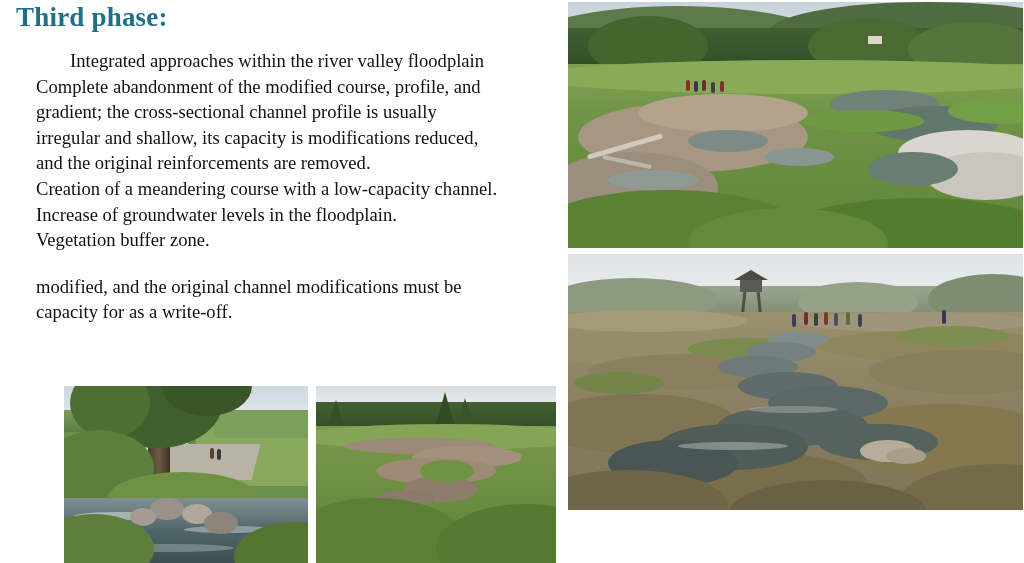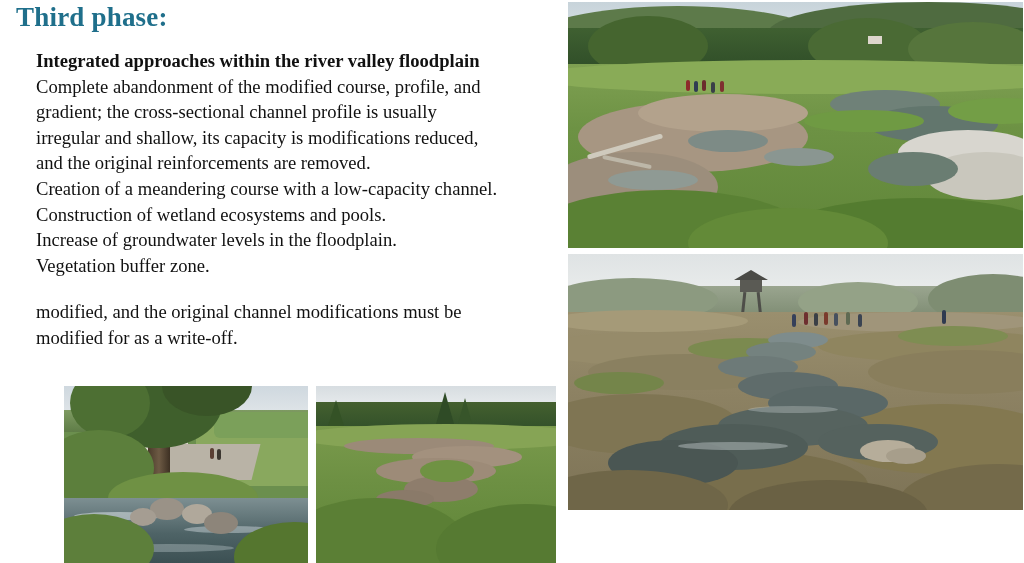--- a/index.html
+++ b/index.html
@@ -37,21 +37,22 @@
   #body-text {
     position: absolute;
     left: 36px;
     top: 48px;
     width: 520px;
     font-size: 18.6px;
     line-height: 25.6px;
     color: #111111;
   }
   #body-text .lead {
-    font-weight: bold;
+    font-weight: normal;
+    margin-left: 34px;
   }
   #body-text p {
     margin: 0;
   }
   #body-text .para-gap {
     height: 21px;
   }
   #body-text .disadv-label {
     font-weight: bold;
   }
@@ -120,28 +121,27 @@
 
   <div id="slide-title" style="color: rgb(31, 111, 139);">Third phase:</div>
 
   <div id="body-text">
     <p class="lead">Integrated approaches within the river valley floodplain</p>
     <p>Complete abandonment of the modified course, profile, and</p>
     <p>gradient; the cross-sectional channel profile is usually</p>
     <p>irregular and shallow, its capacity is modifications reduced,</p>
     <p>and the original reinforcements are removed.</p>
     <p>Creation of a meandering course with a low-capacity channel.</p>
-    <p>Construction of wetland ecosystems and pools.</p>
     <p>Increase of groundwater levels in the floodplain.</p>
     <p>Vegetation buffer zone.</p>
 
     <div class="para-gap"></div>
 
     <p>modified, and the original channel modifications must be</p>
-    <p>modified for as a write-off.</p>
+    <p>capacity for as a write-off.</p>
   </div>
 
   <div class="photo" id="photo-bottom-left">
 
     <div class="band" style="top:0;height:34px;background:linear-gradient(#cfd8df,#e3e8ea);"></div>
 
     <div class="band" style="top:24px;height:22px;background:linear-gradient(#7e9a62,#5f7d47);"></div>
 
     <div class="blob" style="left:132px;top:30px;width:140px;height:70px;border-radius:10px;background:#89a85e;"></div>
     <div class="blob" style="left:150px;top:26px;width:110px;height:26px;border-radius:6px;background:#7ba05a;"></div>

